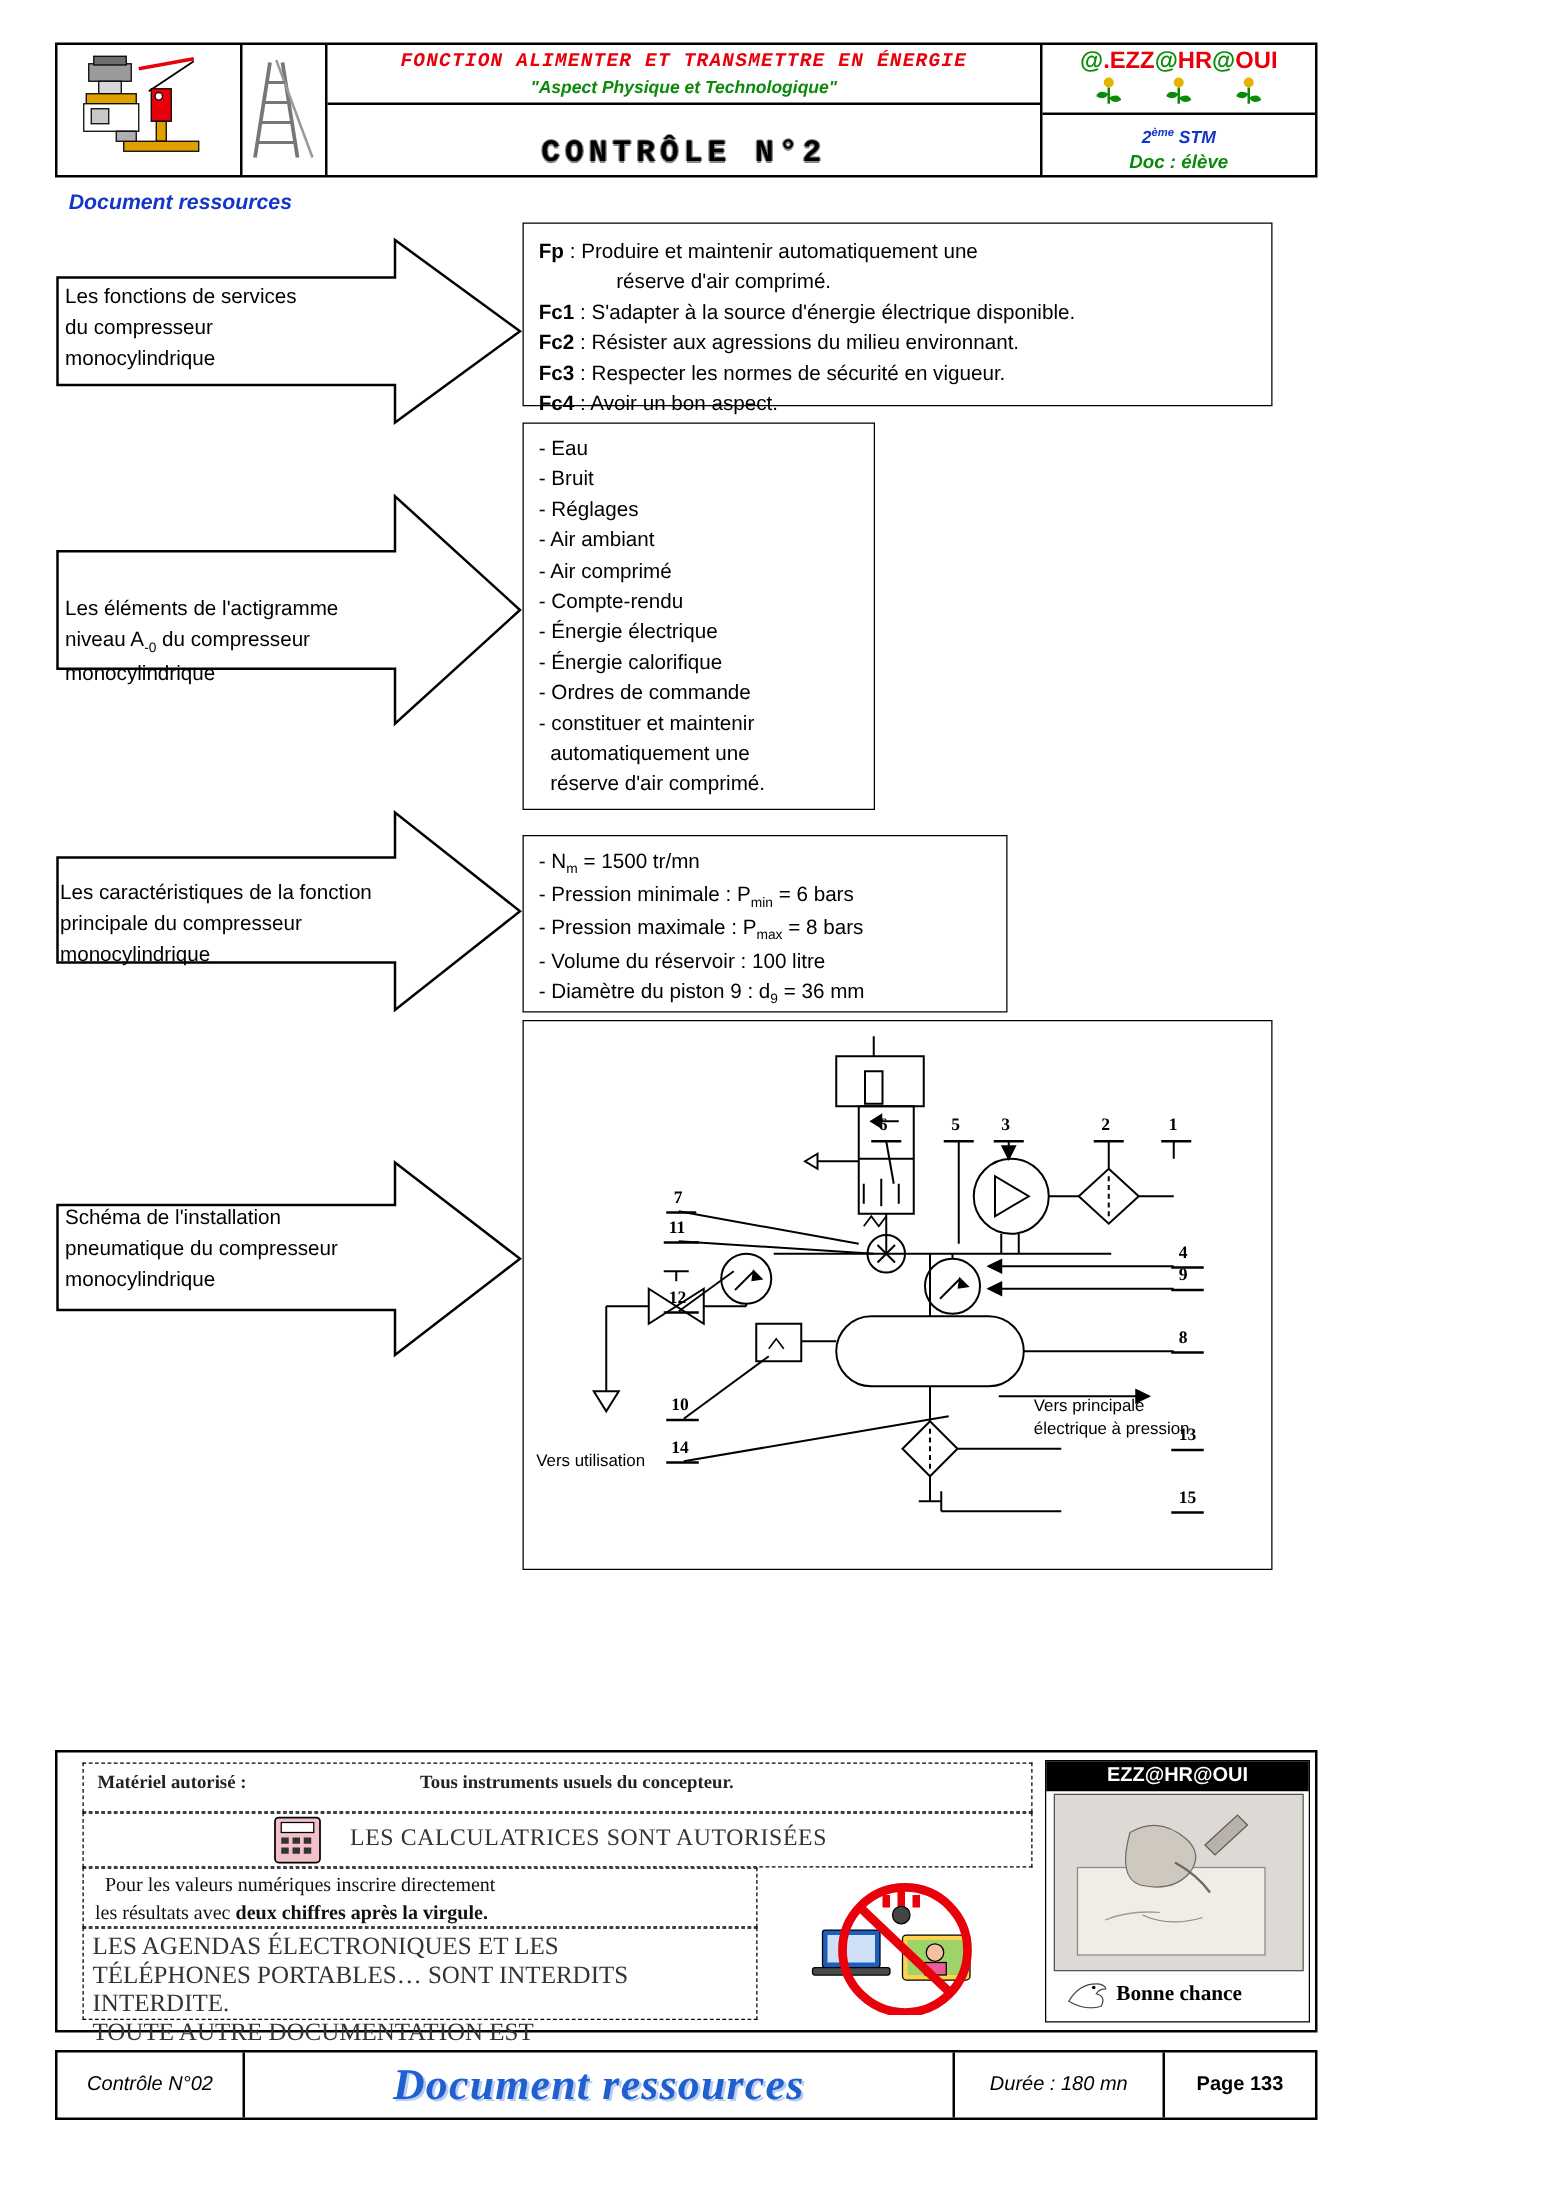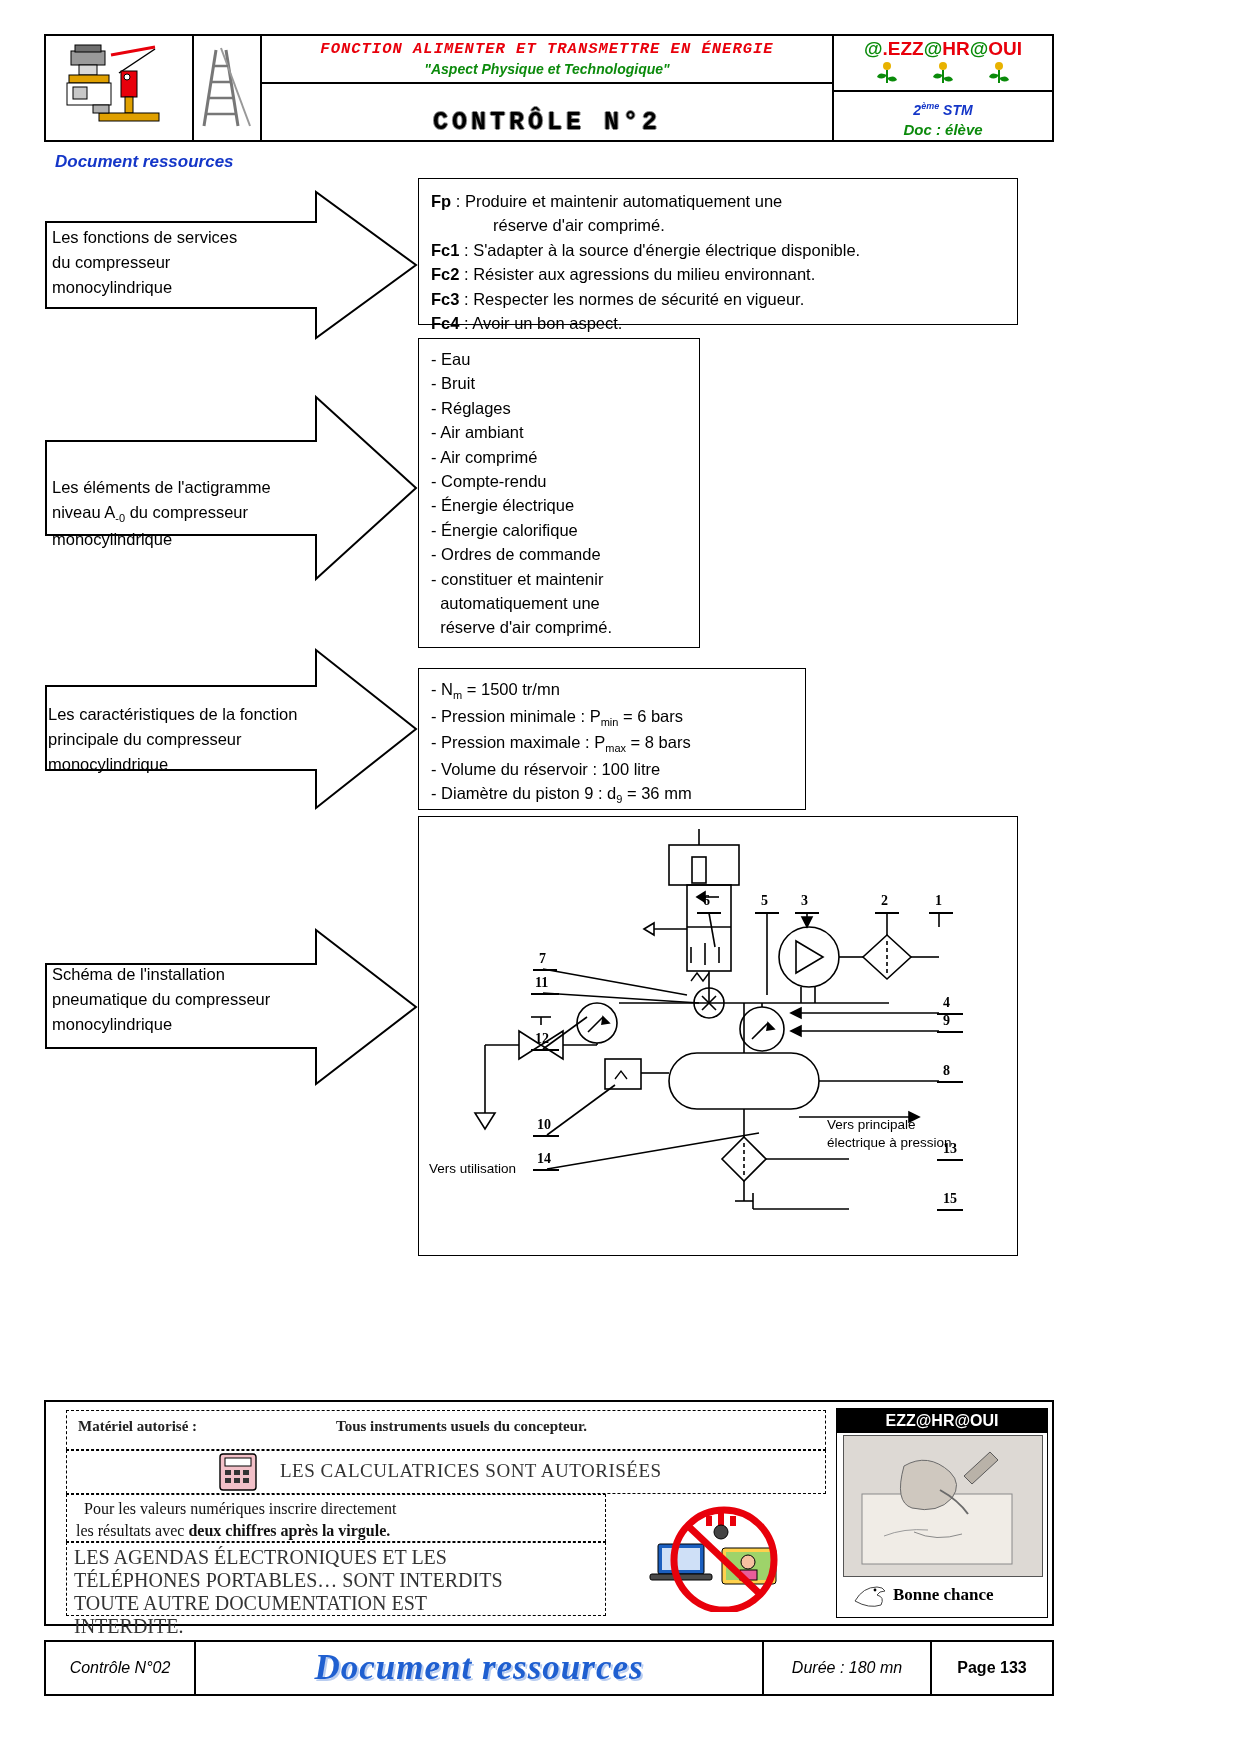--- a/index.html
+++ b/index.html
@@ -379,22 +379,22 @@
     <div class="bt-text calc" style="left:234px;top:58px;">LES CALCULATRICES SONT AUTORISÉES</div>
 
     <div class="bt-text pour" style="left:38px;top:98px;">Pour les valeurs numériques inscrire directement</div>
     <div class="bt-text pour" style="left:30px;top:120px;">
       <span>les résultats avec </span><b>deux chiffres après la virgule.</b>
     </div>
 
     <div class="bt-text agenda" style="left:28px;top:144px;width:530px;">
       <div>LES AGENDAS ÉLECTRONIQUES ET LES</div>
       <div>TÉLÉPHONES PORTABLES… SONT INTERDITS</div>
+      <div>INTERDITE.</div>
       <div>TOUTE AUTRE DOCUMENTATION EST</div>
-      <div>INTERDITE.</div>
     </div>
 
     <div style="position:absolute;left:590px;top:100px;">
       <svg width="180" height="110" viewBox="0 0 180 110">
         <g>
           <rect x="22" y="42" width="46" height="30" rx="2" fill="#1b5fbf" stroke="#000"></rect>
           <rect x="26" y="46" width="38" height="22" fill="#cfe0f7"></rect>
           <rect x="14" y="72" width="62" height="6" rx="2" fill="#4a4a4a" stroke="#000"></rect>
           <rect x="86" y="46" width="54" height="36" rx="3" fill="#ffd14d" stroke="#000"></rect>
           <rect x="90" y="50" width="46" height="28" fill="#9ed36a"></rect>

